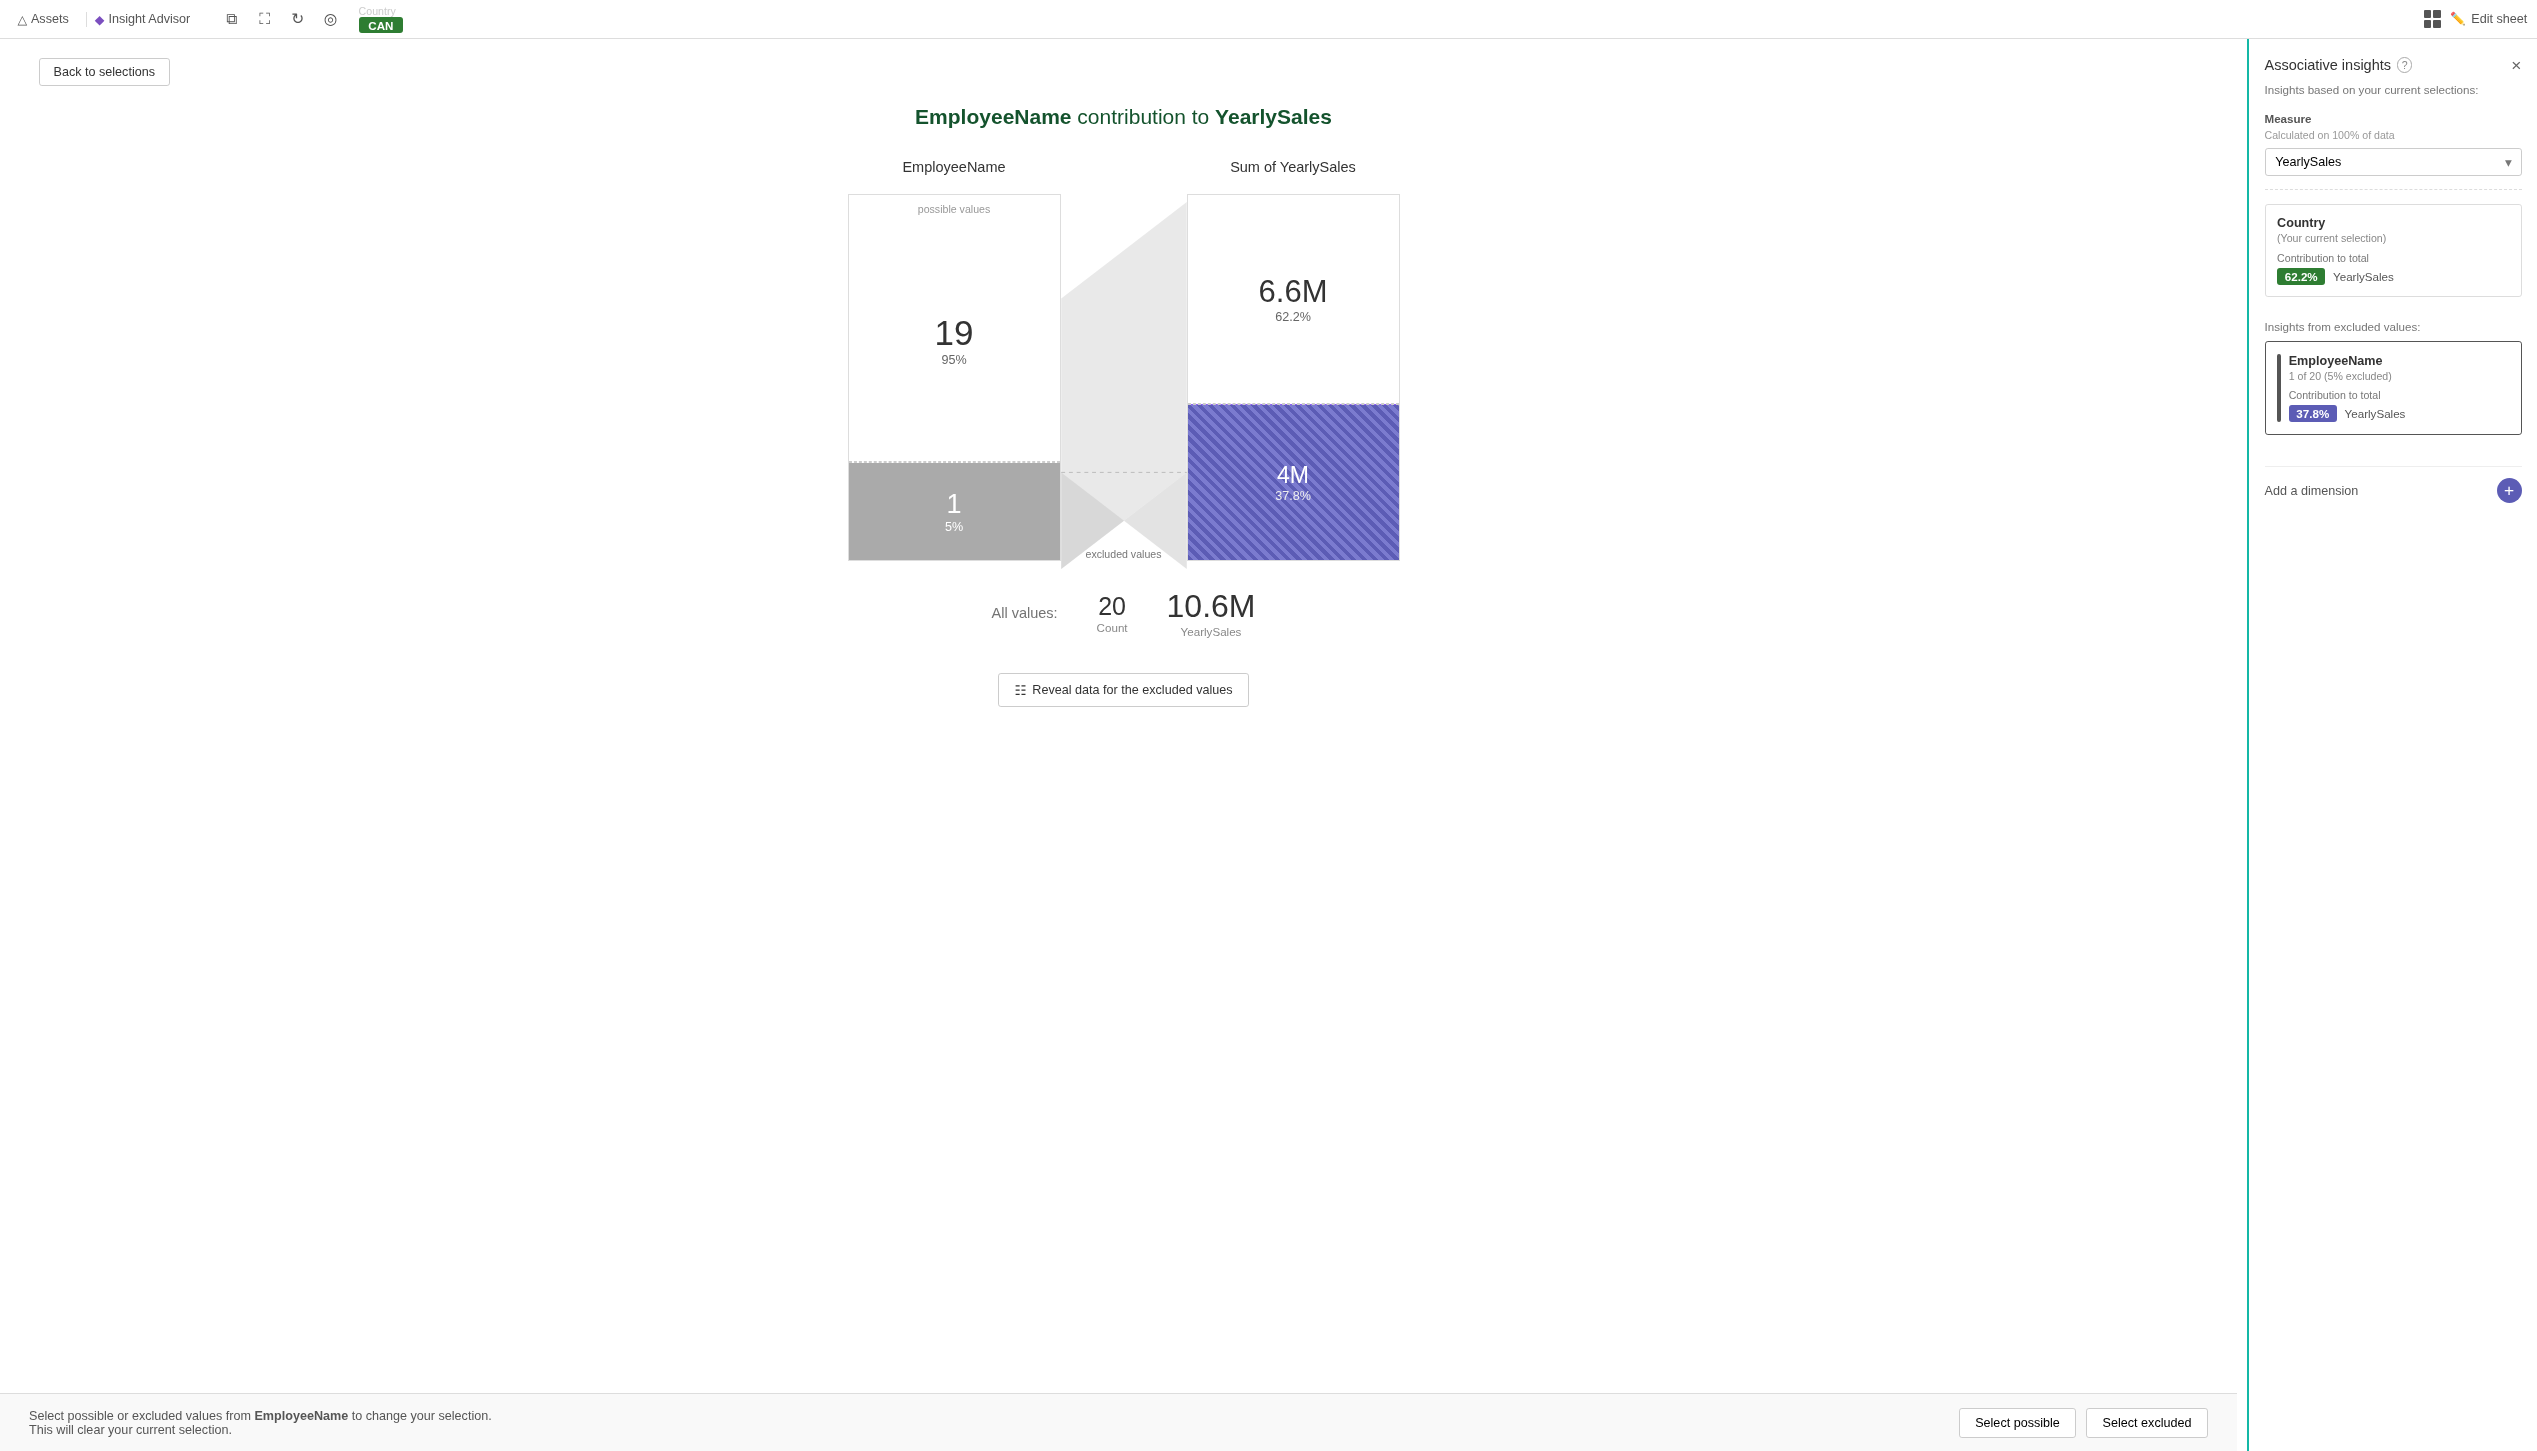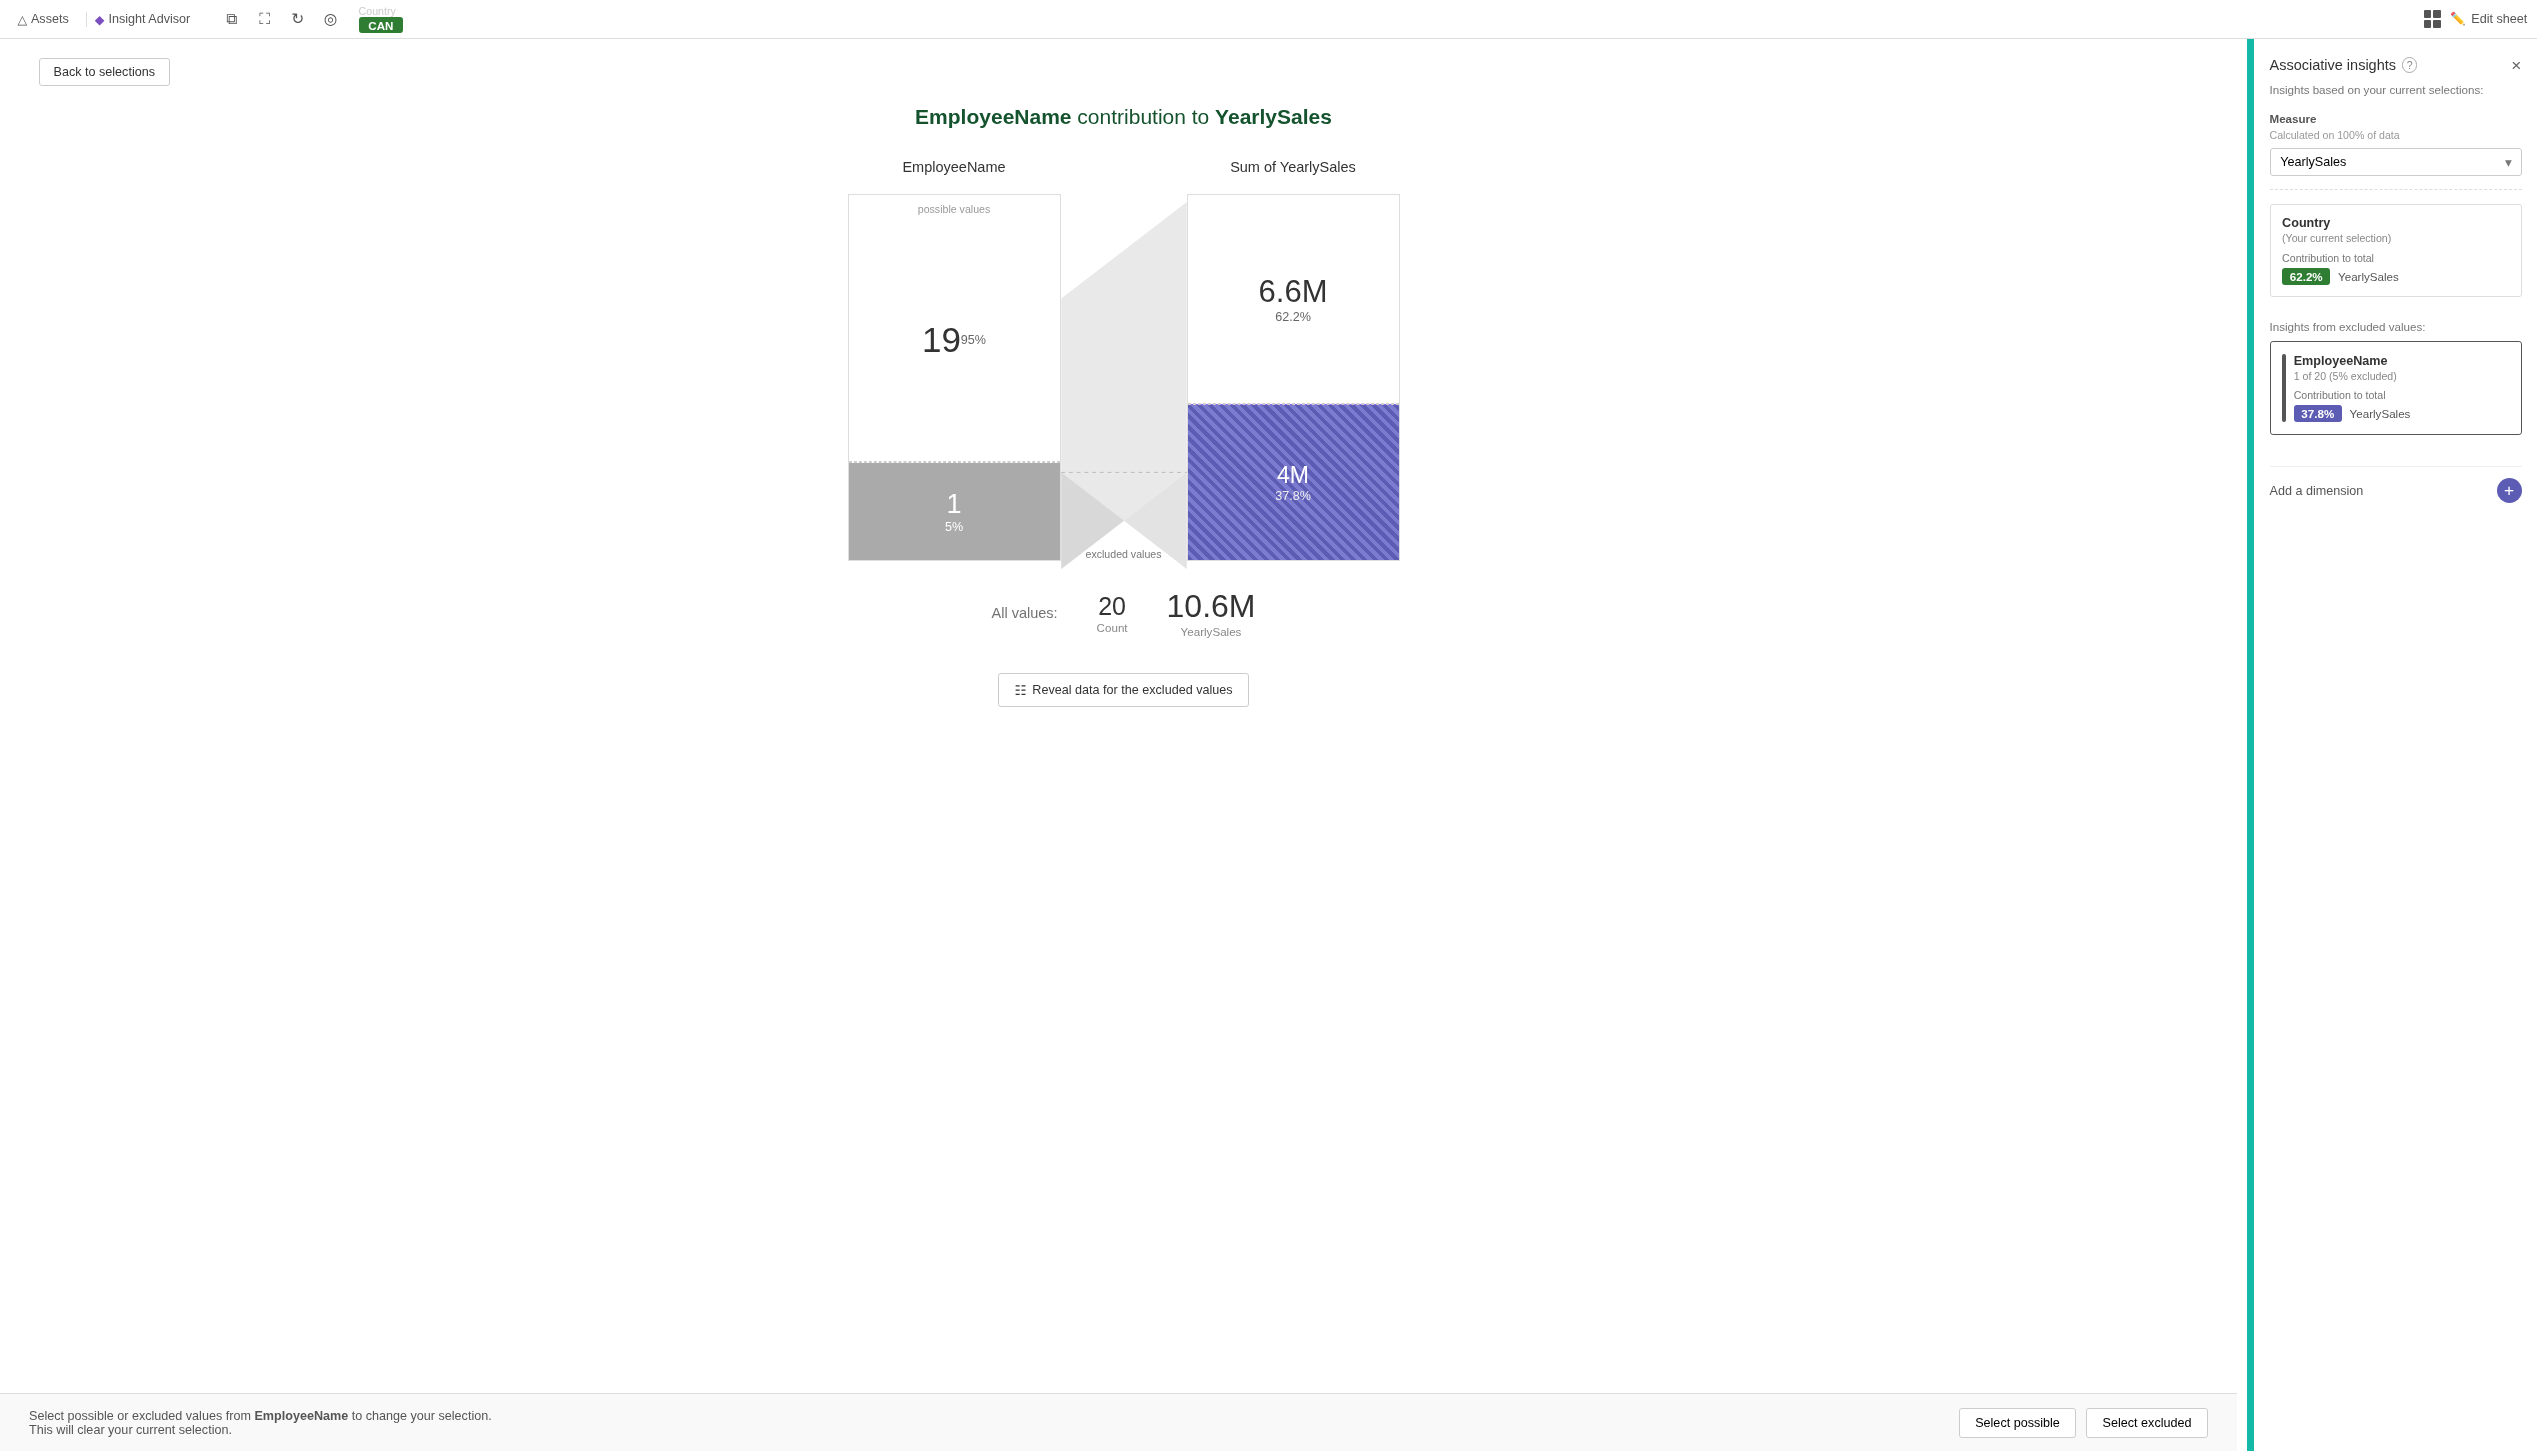--- a/index.html
+++ b/index.html
@@ -60,21 +60,21 @@
     .reveal-center { display: flex; justify-content: center; }
 
     
     .bottom-bar { position: fixed; bottom: 0; left: 0; right: 290px; background: #f9f9f9; border-top: 1px solid #ddd; padding: 13.5px 29px; display: flex; align-items: center; justify-content: space-between; }
     .bottom-text { font-size: 12.6px; color: #555; max-width: 484px; }
     .bottom-text strong { font-weight: 600; }
     .bottom-actions { display: flex; gap: 9.7px; }
     .btn-outline { border: 1px solid #ccc; background: #fff; padding: 6.8px 15.5px; border-radius: 2.9px; cursor: pointer; font-size: 12.6px; }
 
     
-    .right-sidebar { width: 290px; background: #fff; border-left: 7px solid #14b8a6; display: flex; flex-direction: column; padding: 15.5px; overflow-y: auto; }
+    .right-sidebar { width: 290px; background: #fff; border-left: 2px solid #14b8a6; display: flex; flex-direction: column; padding: 15.5px; overflow-y: auto; }
     .sidebar-header { display: flex; justify-content: space-between; align-items: center; margin-bottom: 7.7px; }
     .sidebar-title { font-size: 14.5px; font-weight: 500; }
     .sidebar-close { background: transparent; border: none; cursor: pointer; font-size: 17.4px; color: #666; }
     .sidebar-subtitle { font-size: 11.6px; color: #777; margin-bottom: 15.5px; }
     .sidebar-section-label { font-size: 11.6px; font-weight: 600; color: #555; margin-bottom: 3.9px; }
     .sidebar-sub-label { font-size: 10.6px; color: #999; margin-bottom: 7.7px; }
     .measure-select-wrap { position: relative; }
     .measure-select-wrap::after { content: '▾'; position: absolute; right: 9.7px; top: 50%; transform: translateY(-50%); color: #777; }
 
     .insight-card { border: 1px solid #ddd; border-radius: 2.9px; padding: 11.6px; margin-bottom: 11.6px; }
@@ -146,21 +146,21 @@
     <h2 class="chart-title">
       <strong>EmployeeName</strong><span> contribution to </span><strong>YearlySales</strong>
     </h2>
 
     
     <div style="display:flex; justify-content:center; align-items:flex-start; gap:0; margin-bottom:19.3px;">
 
       <div style="display:flex;flex-direction:column;align-items:center;">
         <div class="col-header">EmployeeName</div>
         <div class="left-chart">
-          <div class="left-chart-possible" style="flex:1;display:flex;align-items:center;justify-content:center;flex-direction:row;position:relative;padding-top:23px;">
+          <div class="left-chart-possible" style="flex:1;display:flex;align-items:center;justify-content:center;flex-direction:column;position:relative;padding-top:23px;">
             <span class="possible-label">possible values</span>
             <span class="chart-number">19</span>
             <span class="chart-pct">95%</span>
           </div>
           <div style="border-top:1px dashed #ccc;"></div>
           <div class="left-chart-excluded" style="height:97px;display:flex;align-items:center;justify-content:center;flex-direction:column;background:#aaa;position:relative;">
             <span class="chart-number-small left-chart-excluded-text">1</span>
             <span class="chart-pct left-chart-excluded-text">5%</span>
           </div>
         </div>

